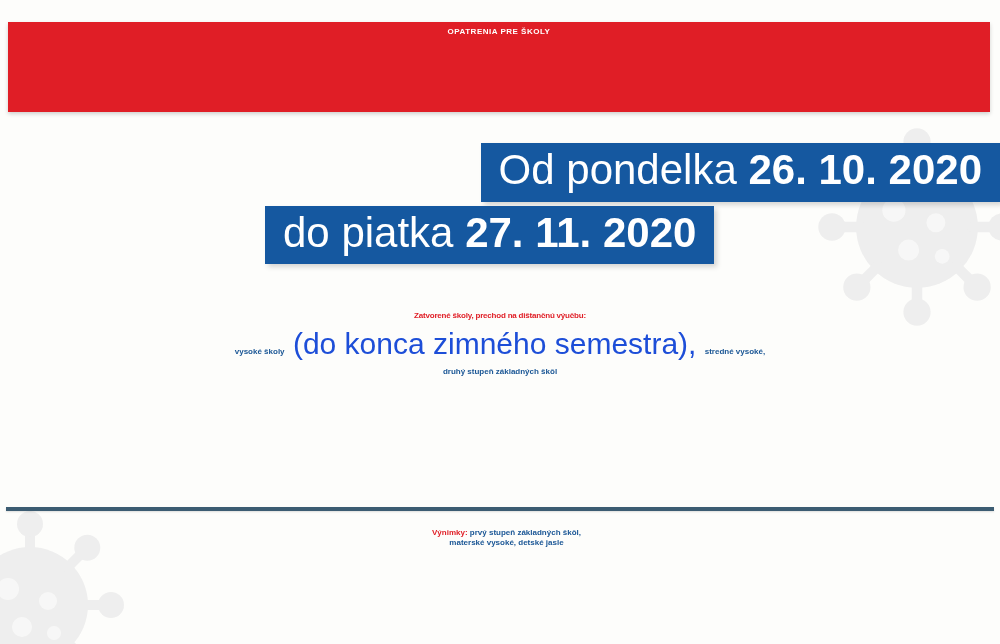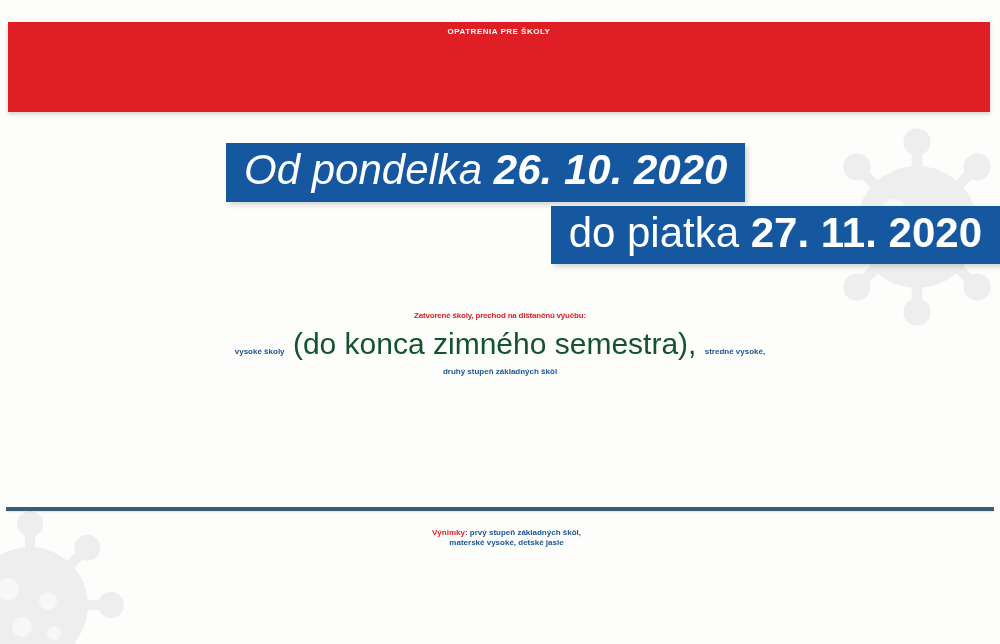--- a/index.html
+++ b/index.html
@@ -87,22 +87,22 @@
     box-shadow: 3px 3px 5px rgba(0,0,0,0.16);
     padding: 5px 18px 9px 18px;
     white-space: nowrap;
     font-size: 42px;
     line-height: 1.06;
     box-sizing: border-box;
   }
   .date-row {
     display: flex;
   }
-  .date-row-1 { justify-content: flex-start; padding-left: 226px; font-style: italic; }
-  .date-row-2 { justify-content: flex-end; padding-left: 265px; margin-top: 4px; }
+  .date-row-1 { justify-content: flex-end; padding-left: 226px; }
+  .date-row-2 { justify-content: flex-start; padding-left: 265px; margin-top: 4px; }
   .date-prefix {
     font-weight: 400;
   }
   .date-value {
     font-weight: 700;
   }
 
   
   .closed {
     position: absolute;
@@ -124,21 +124,21 @@
     color: #1a5695;
     font-size: 36px;
     font-weight: 700;
     line-height: 1.28;
     margin-top: 4px;
     white-space: nowrap;
   }
   .closed-note {
     font-weight: 400;
     font-size: 30px;
-    color: #14532d;
+    color: #1d4ed8;
   }
 
   
   .divider {
     position: absolute;
     left: 6px;
     top: 507px;
     width: 988px;
     height: 4px;
     background: #3c5c72;

